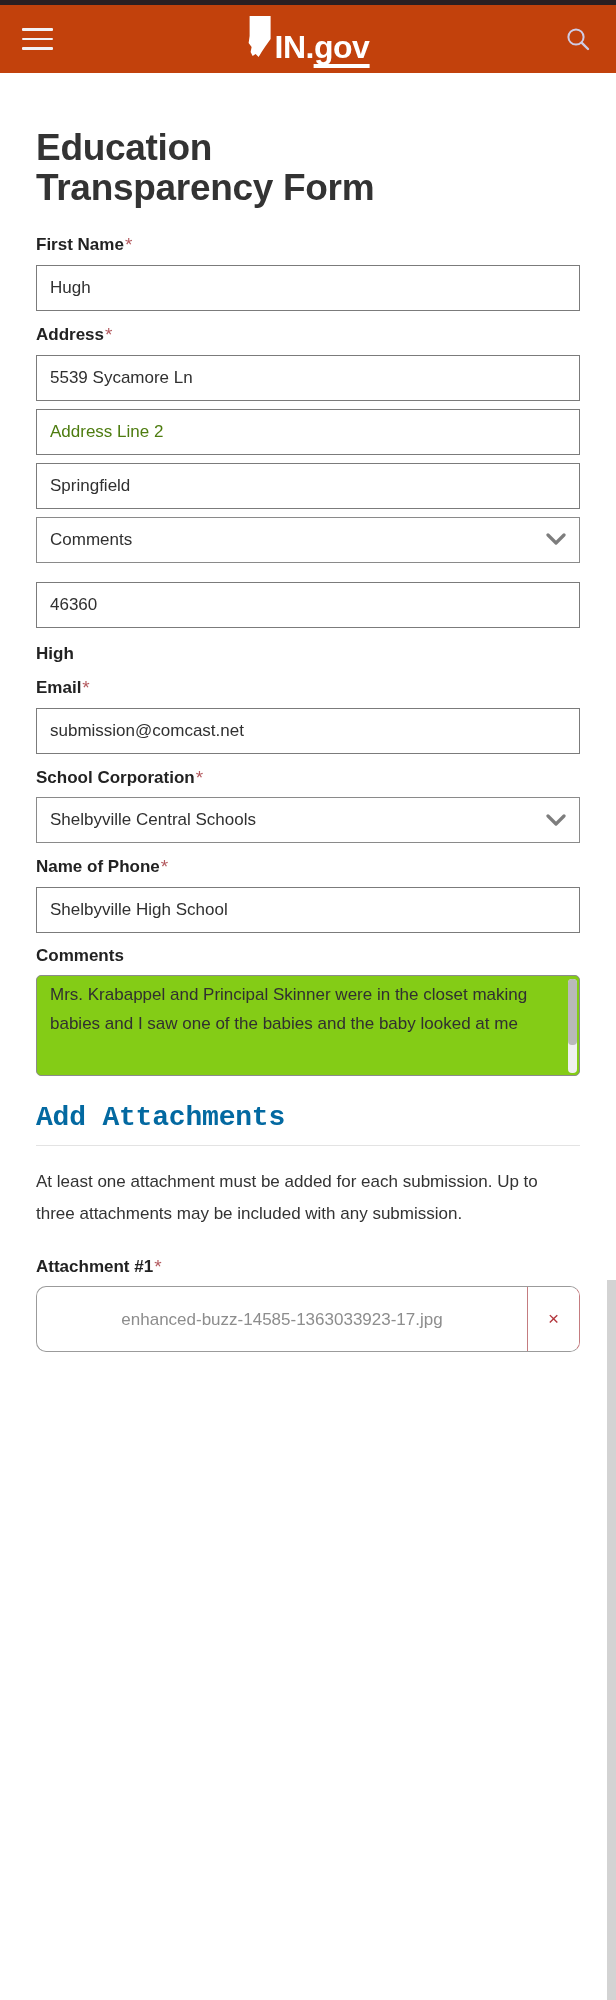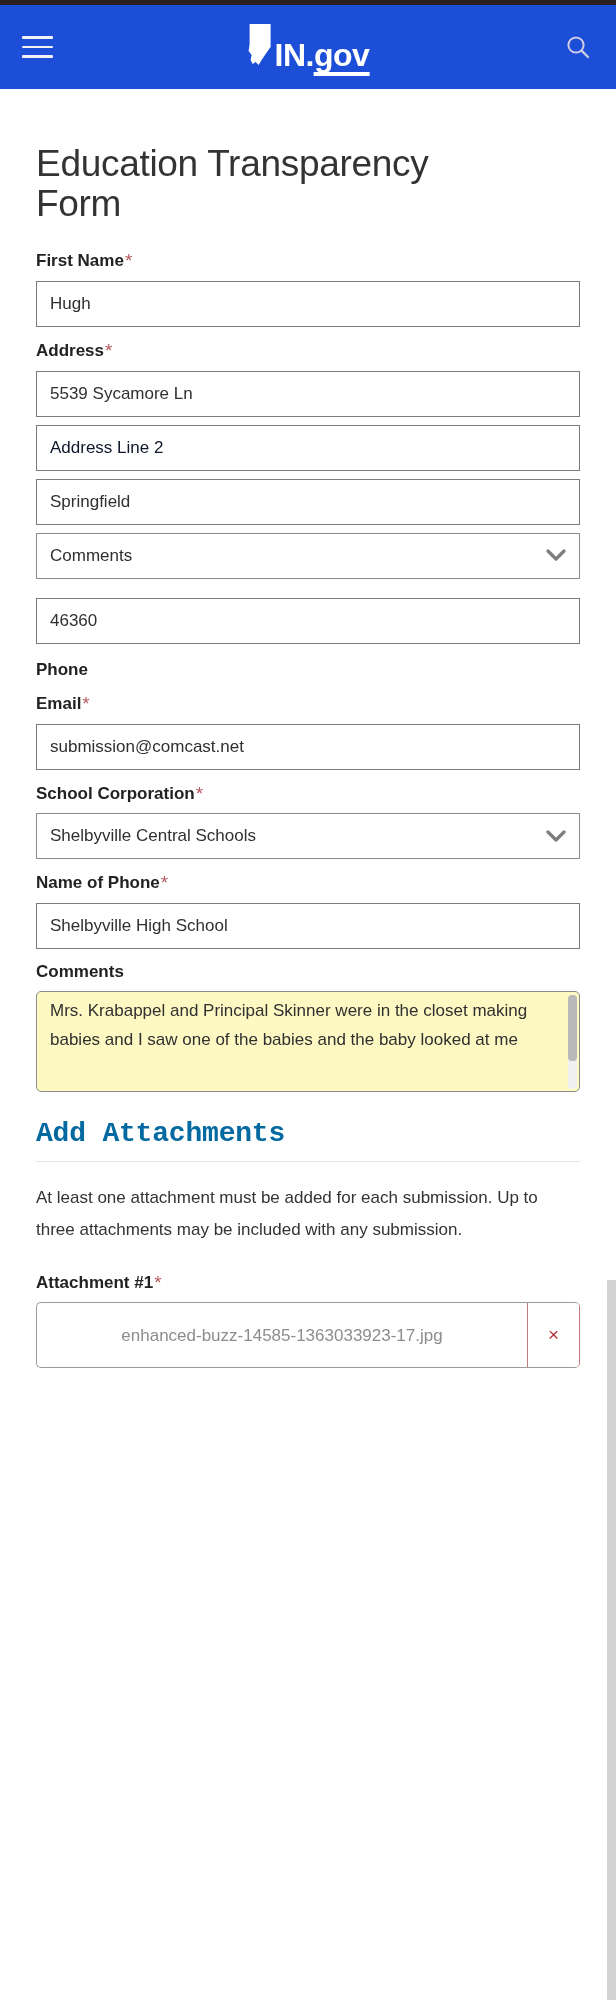--- a/index.html
+++ b/index.html
@@ -17,22 +17,22 @@
 
   
   .top-strip {
     height: 5px;
     background: #2b1f22;
     width: 100%;
   }
 
   
   .site-header {
-    height: 84px;
-    background: #1d4ed8;
+    height: 68px;
+    background: #c2410c;
     display: flex;
     align-items: center;
     justify-content: space-between;
     padding: 0 22px;
     position: relative;
   }
   .hamburger {
     width: 34px; height: 28px;
     display: flex; flex-direction: column;
     justify-content: center; gap: 7px;
@@ -78,21 +78,21 @@
     cursor: pointer;
   }
 
   
   .page {
     padding: 0 36px;
   }
   .form-title {
     font-size: 37px;
     line-height: 1.08;
-    font-weight: 400;
+    font-weight: 700;
     color: #333333;
     margin: 55px 0 26px 0;
     letter-spacing: -0.3px;
     max-width: 420px;
   }
 
   .field { margin-bottom: 13px; }
   .field-label {
     font-size: 17px;
     font-weight: 700;
@@ -116,37 +116,37 @@
     border-radius: 0;
     background: #ffffff;
     font-size: 17px;
     color: #303030;
     padding: 0 13px;
     display: flex;
     align-items: center;
     font-family: "Liberation Sans", sans-serif;
     margin-bottom: 8px;
   }
-  .ctrl.placeholder { color: #0f172a; }
+  .ctrl.placeholder { color: #4d7c0f; }
   .ctrl:last-child { margin-bottom: 0; }
 
   .select-ctrl {
     justify-content: space-between;
     border-color: #8a8a8a;
   }
   .chev {
     display: inline-block;
     line-height: 0;
   }
 
   .textarea-wrap {
     position: relative;
     border: 1px solid #8b8b8b;
     border-radius: 5px;
-    background: #fef9c3;
+    background: #84cc16;
     height: 101px;
     overflow: hidden;
   }
   .textarea-text {
     font-size: 17px;
     color: #303030;
     line-height: 29px;
     padding: 4px 22px 0 13px;
     white-space: pre-wrap;
   }
@@ -185,21 +185,21 @@
     font-size: 17px;
     line-height: 32px;
     color: #333333;
     margin: 0 0 26px 0;
   }
 
   .attach-row {
     display: flex;
     width: 100%;
     border: 1px solid #9b9b9b;
-    border-radius: 5px;
+    border-radius: 10px;
     overflow: hidden;
     height: 66px;
   }
   .attach-name {
     flex: 1;
     display: flex;
     align-items: center;
     justify-content: center;
     text-align: center;
     font-size: 17px;
@@ -293,21 +293,21 @@
         <svg width="20" height="13" viewBox="0 0 20 13" xmlns="http://www.w3.org/2000/svg">
           <path d="M2 2 L10 10 L18 2" fill="none" stroke="#7d7d7d" stroke-width="3.2" stroke-linecap="round" stroke-linejoin="round"></path>
         </svg>
       </span>
     </div>
     <div style="height:11px;"></div>
     <div class="ctrl">46360</div>
   </div>
 
   <div class="field" style="margin-top:16px;">
-    <label class="field-label">Phone</label>
+    <label class="field-label">High</label>
   </div>
 
   <div class="field">
     <label class="field-label">
       <span>Email</span><span class="req">*</span>
     </label>
     <div class="ctrl">submission@comcast.net</div>
   </div>
 
   <div class="field">

